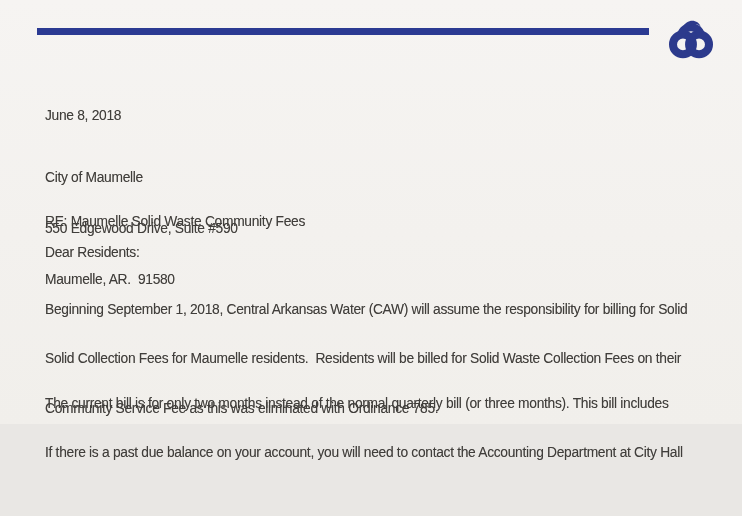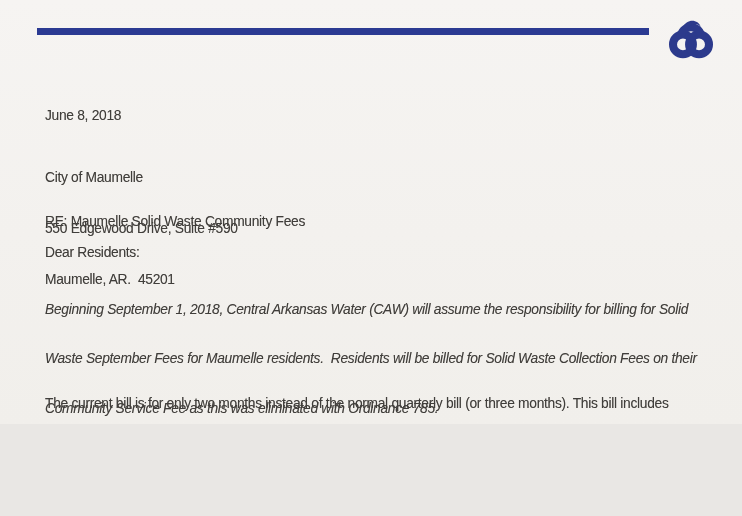--- a/index.html
+++ b/index.html
@@ -26,21 +26,21 @@
     text-shadow:0 0 .5px rgba(90,86,80,.45);
     white-space:pre;
   }
   .line{display:block;white-space:pre;}
   .address .line{line-height:21px;}
   .para .line{line-height:19.3px;}
   .date{top:108px;}
   .address{top:137px;}
   .subject{top:214px;}
   .salutation{top:245px;}
-  .para1{top:270px;font-style:italic;}
+  .para1{top:270px;}
   .para2{top:364px;}
   .closing{top:484px;}
 </style>
 </head>
 <body>
 
 <div class="page">
 
   <div class="top-bar"></div>
 
@@ -53,33 +53,34 @@
       </g>
       <path d="M19 19 C 24 7.5, 39 7, 43 18.5 C 38.5 12.5, 29.5 12.5, 25.5 20.5 C 24 23, 20 22, 19 19 Z" fill="#2c3a8c"></path>
     </svg>
   </div>
 
   <div class="txt date">June 8, 2018</div>
 
   <div class="txt address">
     <span class="line">City of Maumelle</span>
     <span class="line">550 Edgewood Drive, Suite #590</span>
-    <span class="line">Maumelle, AR.  45201</span>
+    <span class="line">Maumelle, AR.  91580</span>
   </div>
 
   <div class="txt subject">RE: Maumelle Solid Waste Community Fees</div>
 
   <div class="txt salutation">Dear Residents:</div>
 
   <div class="txt para para1">
     <span class="line">Beginning September 1, 2018, Central Arkansas Water (CAW) will assume the responsibility for billing for Solid</span>
-    <span class="line">Waste September Fees for Maumelle residents.  Residents will be billed for Solid Waste Collection Fees on their</span>
+    <span class="line">Solid Collection Fees for Maumelle residents.  Residents will be billed for Solid Waste Collection Fees on their</span>
     <span class="line">Community Service Fee as this was eliminated with Ordinance 785.</span>
   </div>
 
   <div class="txt para para2">
     <span class="line">The current bill is for only two months instead of the normal quarterly bill (or three months). This bill includes</span>
+    <span class="line">If there is a past due balance on your account, you will need to contact the Accounting Department at City Hall</span>
     
     
   </div>
 
 
 </div>
 
 </body></html>

